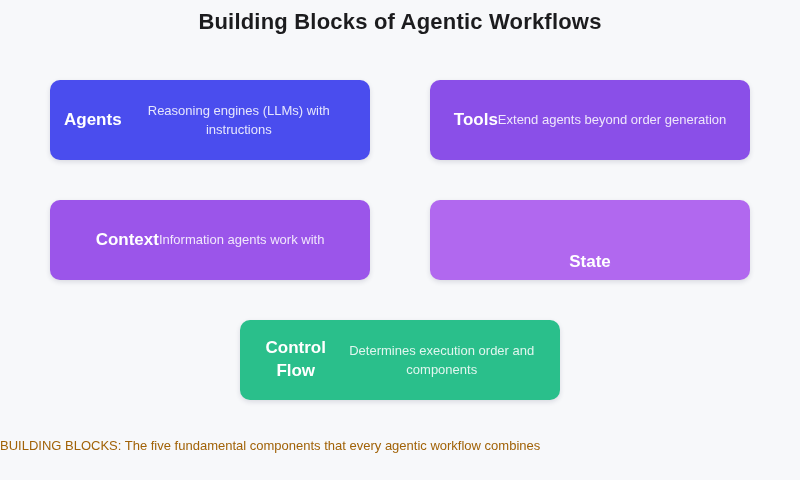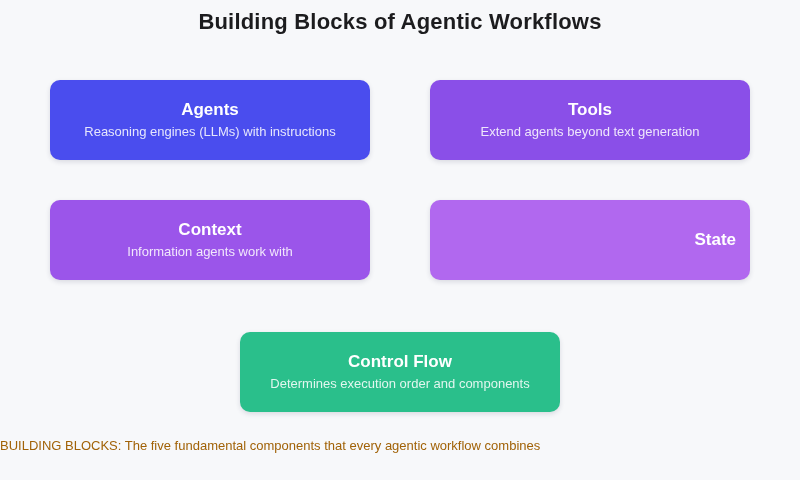--- a/index.html
+++ b/index.html
@@ -39,21 +39,21 @@
   }
   .row.center {
     justify-content: center;
     margin-bottom: 0;
   }
   .card {
     width: 320px;
     height: 80px;
     border-radius: 10px;
     display: flex;
-    flex-direction: column;
+    flex-direction: row;
     align-items: center;
     justify-content: center;
     box-sizing: border-box;
     padding: 6px 14px;
     box-shadow: 0 2px 5px rgba(40, 40, 80, 0.14);
     text-align: center;
   }
   .card-title {
     font-size: 17px;
     font-weight: bold;
@@ -84,36 +84,36 @@
 
   <div class="grid">
 
     <div class="row">
       <div class="card" style="background: rgb(74, 77, 238);">
         <div class="card-title">Agents</div>
         <div class="card-desc">Reasoning engines (LLMs) with instructions</div>
       </div>
       <div class="card" style="background: rgb(138, 79, 232);">
         <div class="card-title">Tools</div>
-        <div class="card-desc">Extend agents beyond text generation</div>
+        <div class="card-desc">Extend agents beyond order generation</div>
       </div>
     </div>
 
     <div class="row">
       <div class="card" style="background: rgb(155, 85, 234);">
         <div class="card-title">Context</div>
         <div class="card-desc">Information agents work with</div>
       </div>
       <div class="card" style="background: rgb(177, 104, 239); align-items: flex-end;">
         <div class="card-title">State</div>
       </div>
     </div>
 
     <div class="row center">
-      <div class="card" style="background: rgb(42, 191, 139); margin-top: 12px;">
+      <div class="card" style="background: rgb(42, 191, 139);">
         <div class="card-title">Control Flow</div>
         <div class="card-desc">Determines execution order and components</div>
       </div>
     </div>
 
   </div>
 
   <div class="caption">BUILDING BLOCKS: The five fundamental components that every agentic workflow combines</div>
 
 </div>

